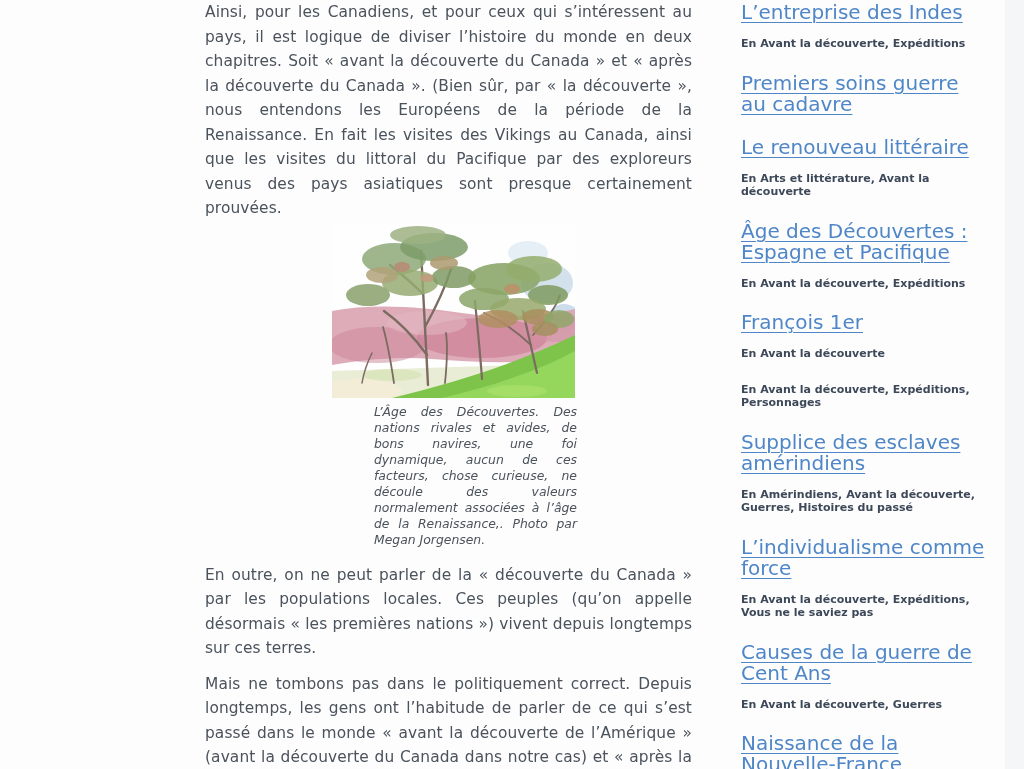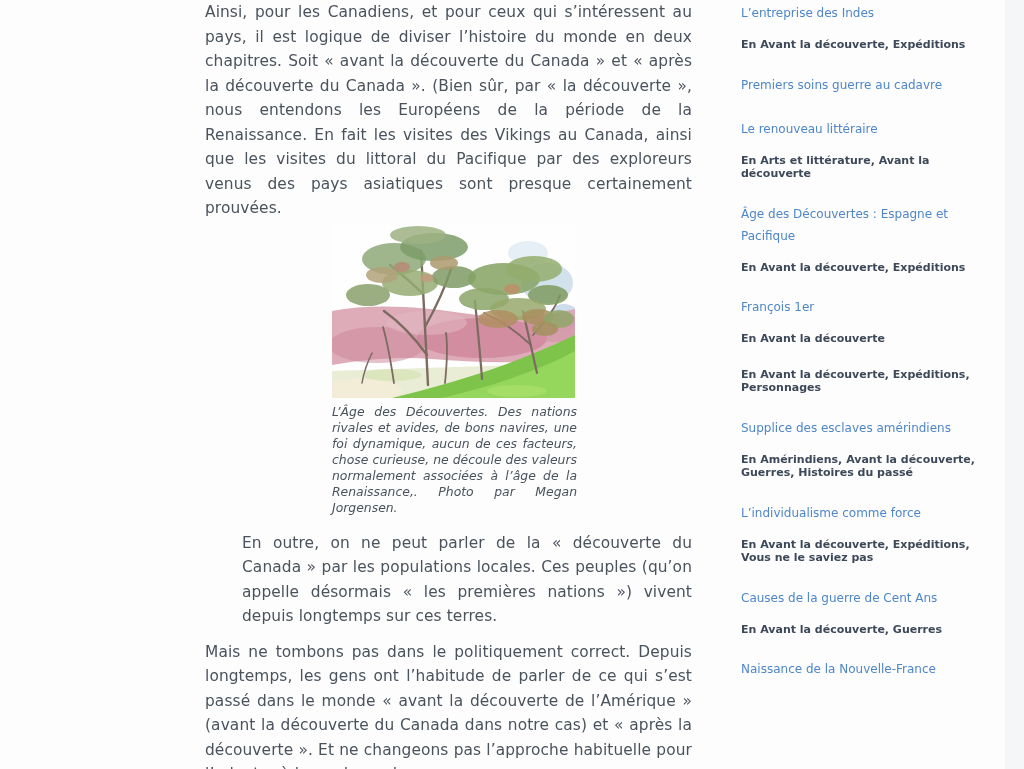--- a/index.html
+++ b/index.html
@@ -29,45 +29,47 @@
   .main-col{
     position:absolute;left:205px;top:0;width:487px;
   }
   .main-col p{
     font-size:15.4px;line-height:24.5px;
     text-align:justify;
     color:var(--body-text);
     letter-spacing:.1px;
   }
   .p1{}
-  .p2{margin-top:15px;margin-left:37px;}
+  .p2{margin-top:15px;}
   .p3{margin-top:11px;}
 
   figure.article-figure{
     margin:2px 0 0 127px;
     width:245px;
   }
   .photo-wrap{width:243px;height:175px;overflow:hidden;}
   figcaption{
     margin-top:6px;
     font-size:12.4px;line-height:16px;
     font-style:italic;
     text-align:justify;
     color:var(--body-text);
+    margin-left:42px;
   }
 
   
   .sidebar{
     position:absolute;left:741px;top:2px;width:246px;
   }
   .related-item{margin-bottom:22px;}
   .related-item a{
     display:inline;
-    font-size:12px;line-height:21px;
+    font-size:20px;line-height:21px;
     color:var(--link-blue);
+    text-decoration:underline;
     text-underline-offset:3px;
     text-decoration-thickness:1px;
     cursor:pointer;
   }
   .related-meta{
     margin-top:14px;
     font-size:11px;line-height:13.5px;
     font-weight:700;
     color:var(--meta-text);
   }

